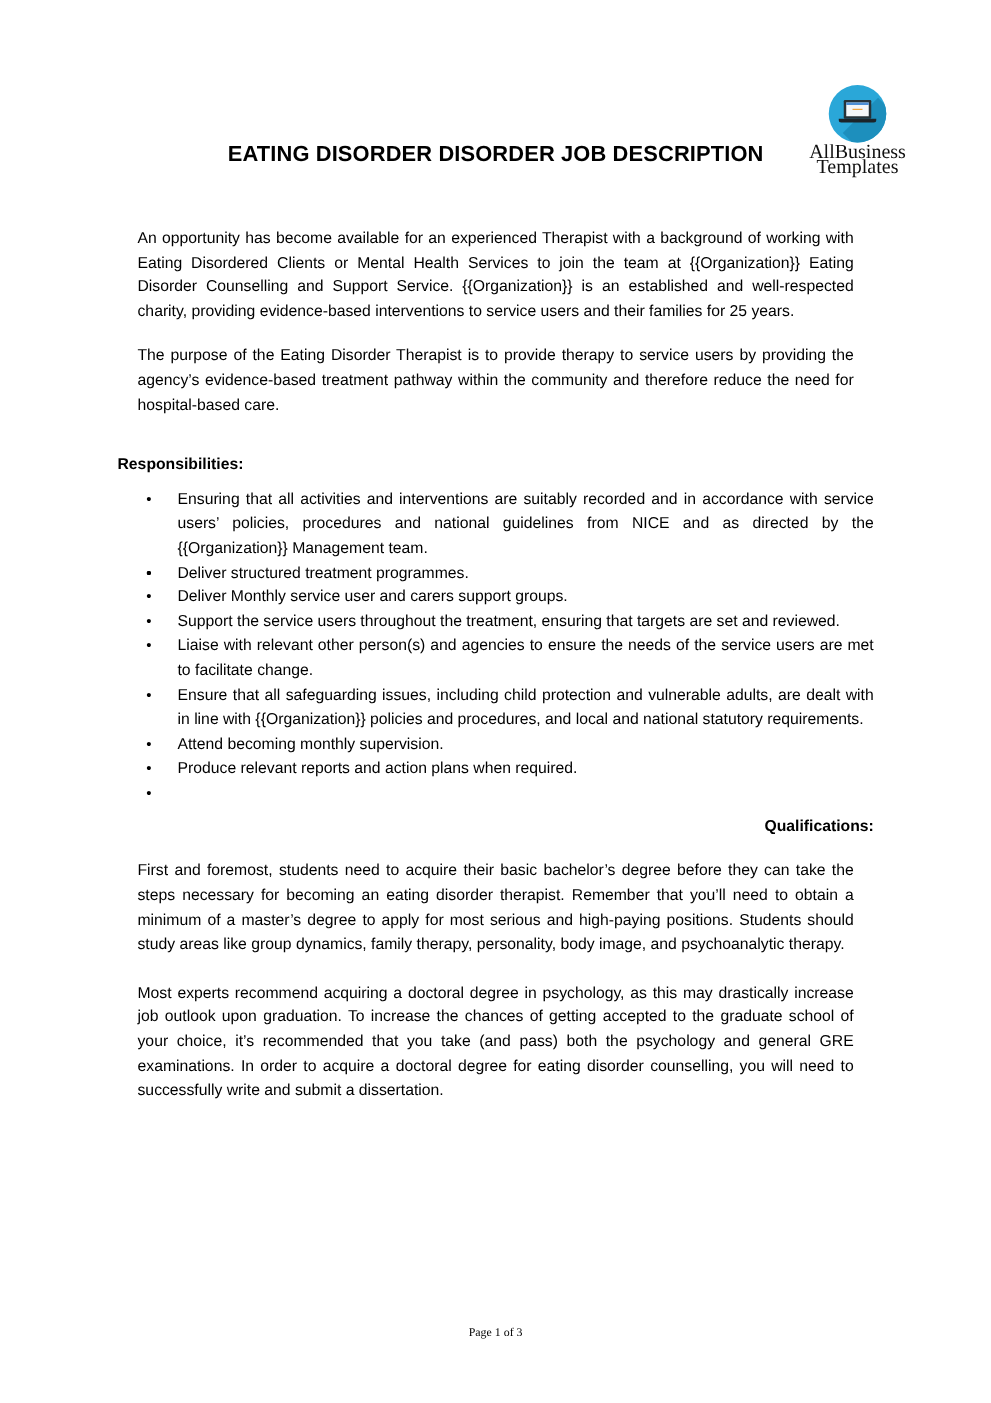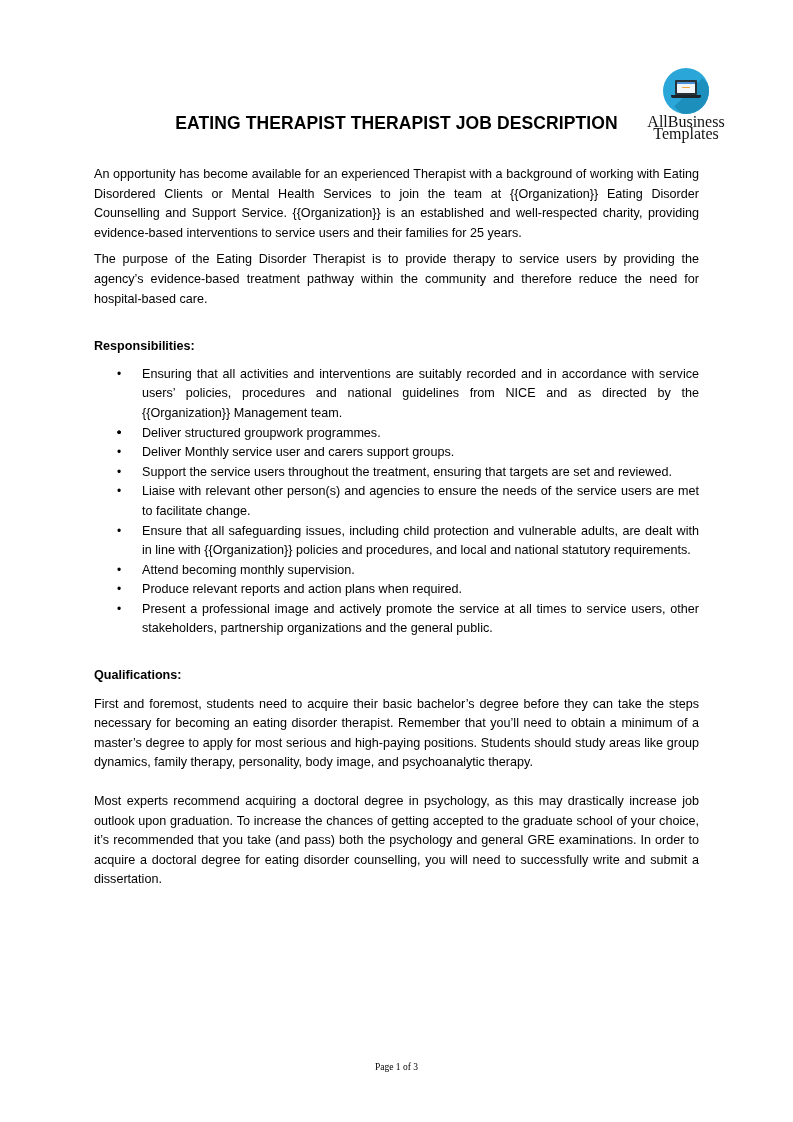--- a/index.html
+++ b/index.html
@@ -14,27 +14,27 @@
                    background: #263238; border-radius: 1px; }
   .laptop-screen-inner { position: absolute; left: 2px; top: 2px; width: 18px; height: 11px; background: #f4f7fa; }
   .laptop-screen-inner::before { content: ""; position: absolute; left: 0; top: 0; width: 18px; height: 2px; background: #4d8fd6; }
   .laptop-screen-inner::after { content: ""; position: absolute; left: 5px; top: 5px; width: 8px; height: 1px; background: #f2a640; }
   .laptop-base { position: absolute; left: 8px; top: 27px; width: 30px; height: 3px; background: #1c2429; border-radius: 0 0 2px 2px; }
   .logo-text { font-family: Liberation Serif, serif; font-size: 16px; line-height: 12px; margin-top: 2px; color: #111; }
   .title { position: absolute; left: 0; width: 793px; top: 113px; text-align: center;
            font-family: "Liberation Sans", sans-serif; font-weight: bold; font-size: 17.5px; letter-spacing: 0.1px; }
   .content { position: absolute; left: 94px; width: 605px; top: 165px;
              font-family: "Liberation Sans", sans-serif; font-size: 12.6px; line-height: 19.6px; }
-  p { margin: 0; text-align: justify; }
+  p { margin: 16px; text-align: justify; }
   .p-gap { margin-top: 7px; }
   .heading { font-weight: bold; margin-top: 28px; margin-bottom: 8px; }
   ul { list-style: none; margin: 0; padding: 0; }
   li { position: relative; padding-left: 48px; text-align: justify; }
   .bullet { position: absolute; left: 23px; top: 0; font-size: 12px; }
-  .qual-heading { margin-top: 27px; margin-bottom: 9px; }
+  .qual-heading { margin-top: 27px; margin-bottom: 9px; text-align: right; }
   .blank-gap { margin-top: 19px; }
   .footer { position: absolute; left: 0; width: 793px; top: 1062px; text-align: center;
             font-family: Liberation Serif, serif; font-size: 9.5px; }
 </style>
 </head>
 <body>
 
 <div class="logo">
   <div class="logo-circle">
     <div class="logo-shadow"></div>
@@ -42,39 +42,39 @@
         <div class="laptop-screen-inner"></div>
       </div>
     <div class="laptop-base"></div>
   </div>
   <div class="logo-text">
     <div>AllBusiness</div>
     <div>Templates</div>
   </div>
 </div>
 
-<div class="title">EATING THERAPIST THERAPIST JOB DESCRIPTION</div>
+<div class="title">EATING DISORDER DISORDER JOB DESCRIPTION</div>
 
 <div class="content">
   <p>An opportunity has become available for an experienced Therapist with a background of working with Eating Disordered Clients or Mental Health Services to join the team at {{Organization}} Eating Disorder Counselling and Support Service. {{Organization}} is an established and well-respected charity, providing evidence-based interventions to service users and their families for 25 years.</p>
   <p class="p-gap">The purpose of the Eating Disorder Therapist is to provide therapy to service users by providing the agency’s evidence-based treatment pathway within the community and therefore reduce the need for hospital-based care.</p>
 
   <div class="heading">Responsibilities:</div>
   <ul>
     <li><span class="bullet">•</span><span>Ensuring that all activities and interventions are suitably recorded and in accordance with service users’ policies, procedures and national guidelines from NICE and as directed by the {{Organization}} Management team.</span></li>
     <li><span class="bullet">•</span></li>
     <li><span class="bullet">•</span></li>
-    <li><span class="bullet">•</span><span>Deliver structured groupwork programmes.</span></li>
+    <li><span class="bullet">•</span><span>Deliver structured treatment programmes.</span></li>
     <li><span class="bullet">•</span><span>Deliver Monthly service user and carers support groups.</span></li>
     <li><span class="bullet">•</span><span>Support the service users throughout the treatment, ensuring that targets are set and reviewed.</span></li>
     <li><span class="bullet">•</span><span>Liaise with relevant other person(s) and agencies to ensure the needs of the service users are met to facilitate change.</span></li>
     <li><span class="bullet">•</span><span>Ensure that all safeguarding issues, including child protection and vulnerable adults, are dealt with in line with {{Organization}} policies and procedures, and local and national statutory requirements.</span></li>
     <li><span class="bullet">•</span><span>Attend becoming monthly supervision.</span></li>
     <li><span class="bullet">•</span><span>Produce relevant reports and action plans when required.</span></li>
-    <li><span class="bullet">•</span><span>Present a professional image and actively promote the service at all times to service users, other stakeholders, partnership organizations and the general public.</span></li>
+    <li><span class="bullet">•</span></li>
   </ul>
 
   <div class="heading qual-heading">Qualifications:</div>
   <p>First and foremost, students need to acquire their basic bachelor’s degree before they can take the steps necessary for becoming an eating disorder therapist. Remember that you’ll need to obtain a minimum of a master’s degree to apply for most serious and high-paying positions. Students should study areas like group dynamics, family therapy, personality, body image, and psychoanalytic therapy.</p>
   <p class="blank-gap">Most experts recommend acquiring a doctoral degree in psychology, as this may drastically increase job outlook upon graduation. To increase the chances of getting accepted to the graduate school of your choice, it’s recommended that you take (and pass) both the psychology and general GRE examinations. In order to acquire a doctoral degree for eating disorder counselling, you will need to successfully write and submit a dissertation.</p>
 </div>
 
 <div class="footer">Page 1 of 3</div>
 
 </body></html>

